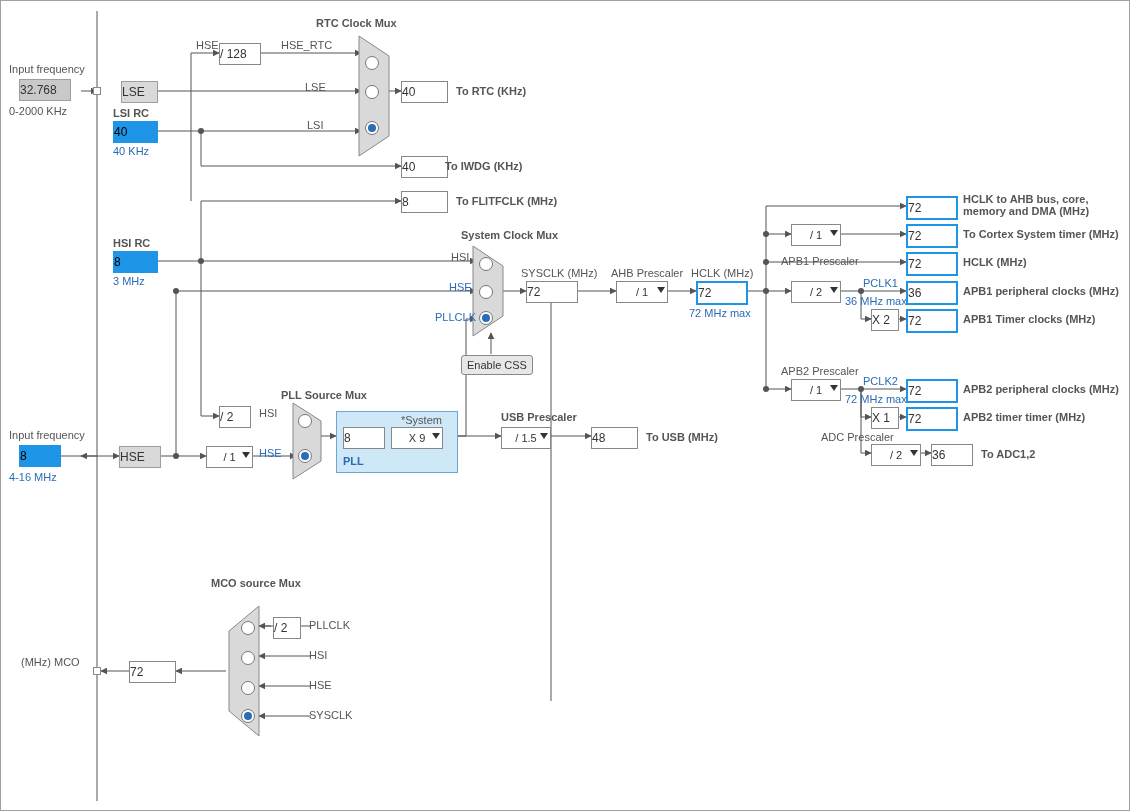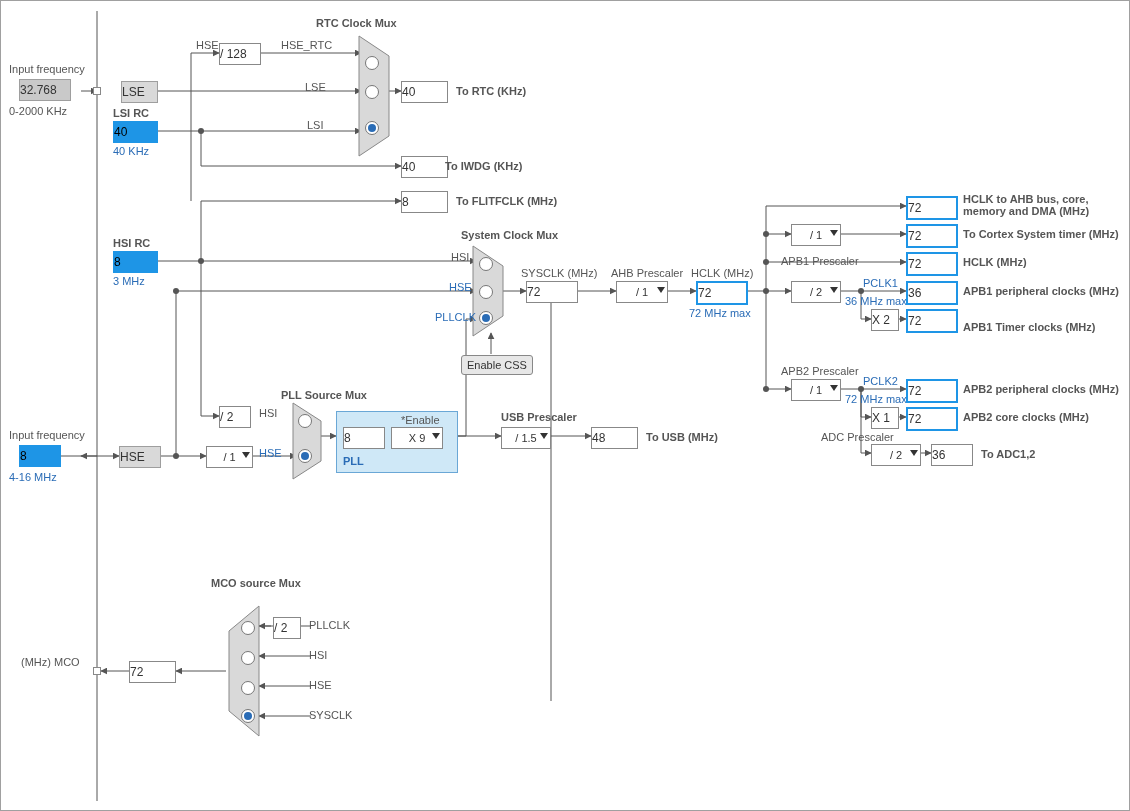--- a/index.html
+++ b/index.html
@@ -185,21 +185,21 @@
 
 <div class="lbl" style="left:280px;top:388px">PLL Source Mux</div>
 <div class="box" style="left:218px;top:405px;width:30px">/ 2</div>
 <div class="lbl norm" style="left:258px;top:406px">HSI</div>
 <div class="lbl blue" style="left:258px;top:446px">HSE</div>
 <div class="radio" style="left:297px;top:413px"></div>
 <div class="radio sel" style="left:297px;top:448px"></div>
 
 <div class="pll" style="left:335px;top:410px;width:120px;height:60px"></div>
 <div class="lbl" style="left:342px;top:454px;color:#2a6cb6">PLL</div>
-<div class="lbl norm" style="left:400px;top:413px">*Enable</div>
+<div class="lbl norm" style="left:400px;top:413px">*System</div>
 <div class="box whiteout" style="left:342px;top:426px;width:40px">8</div>
 <div class="dd" style="left:390px;top:426px;width:50px"><span>X 9</span><span class="arrow"></span></div>
 
 <div class="lbl" style="left:500px;top:410px">USB Prescaler</div>
 <div class="dd" style="left:500px;top:426px;width:48px"><span>/ 1.5</span><span class="arrow"></span></div>
 <div class="box whiteout" style="left:590px;top:426px;width:45px">48</div>
 <div class="lbl" style="left:645px;top:430px">To USB (MHz)</div>
 
 <div class="lbl" style="left:460px;top:228px">System Clock Mux</div>
 <div class="lbl norm" style="left:450px;top:250px">HSI</div>
@@ -231,31 +231,31 @@
 <div class="lbl" style="left:962px;top:255px">HCLK (MHz)</div>
 
 <div class="lbl norm" style="left:780px;top:254px">APB1 Prescaler</div>
 <div class="dd" style="left:790px;top:280px;width:48px"><span>/ 2</span><span class="arrow"></span></div>
 <div class="lbl blue" style="left:862px;top:276px">PCLK1</div>
 <div class="lbl blue" style="left:844px;top:294px">36 MHz max</div>
 <div class="box blueout" style="left:905px;top:280px;width:48px">36</div>
 <div class="lbl" style="left:962px;top:284px">APB1 peripheral clocks (MHz)</div>
 <div class="box" style="left:870px;top:308px;width:26px">X 2</div>
 <div class="box blueout" style="left:905px;top:308px;width:48px">72</div>
-<div class="lbl" style="left:962px;top:320px">APB1 Timer clocks (MHz)</div>
+<div class="lbl" style="left:962px;top:312px">APB1 Timer clocks (MHz)</div>
 
 <div class="lbl norm" style="left:780px;top:364px">APB2 Prescaler</div>
 <div class="dd" style="left:790px;top:378px;width:48px"><span>/ 1</span><span class="arrow"></span></div>
 <div class="lbl blue" style="left:862px;top:374px">PCLK2</div>
 <div class="lbl blue" style="left:844px;top:392px">72 MHz max</div>
 <div class="box blueout" style="left:905px;top:378px;width:48px">72</div>
 <div class="lbl" style="left:962px;top:382px">APB2 peripheral clocks (MHz)</div>
 <div class="box" style="left:870px;top:406px;width:26px">X 1</div>
 <div class="box blueout" style="left:905px;top:406px;width:48px">72</div>
-<div class="lbl" style="left:962px;top:410px">APB2 core clocks (MHz)</div>
+<div class="lbl" style="left:962px;top:410px">APB2 timer timer (MHz)</div>
 
 <div class="lbl norm" style="left:820px;top:430px">ADC Prescaler</div>
 <div class="dd" style="left:870px;top:443px;width:48px"><span>/ 2</span><span class="arrow"></span></div>
 <div class="box whiteout" style="left:930px;top:443px;width:40px">36</div>
 <div class="lbl" style="left:980px;top:447px">To ADC1,2</div>
 
 <div class="lbl" style="left:210px;top:576px">MCO source Mux</div>
 <div class="box" style="left:272px;top:616px;width:26px">/ 2</div>
 <div class="lbl norm" style="left:308px;top:618px">PLLCLK</div>
 <div class="lbl norm" style="left:308px;top:648px">HSI</div>

